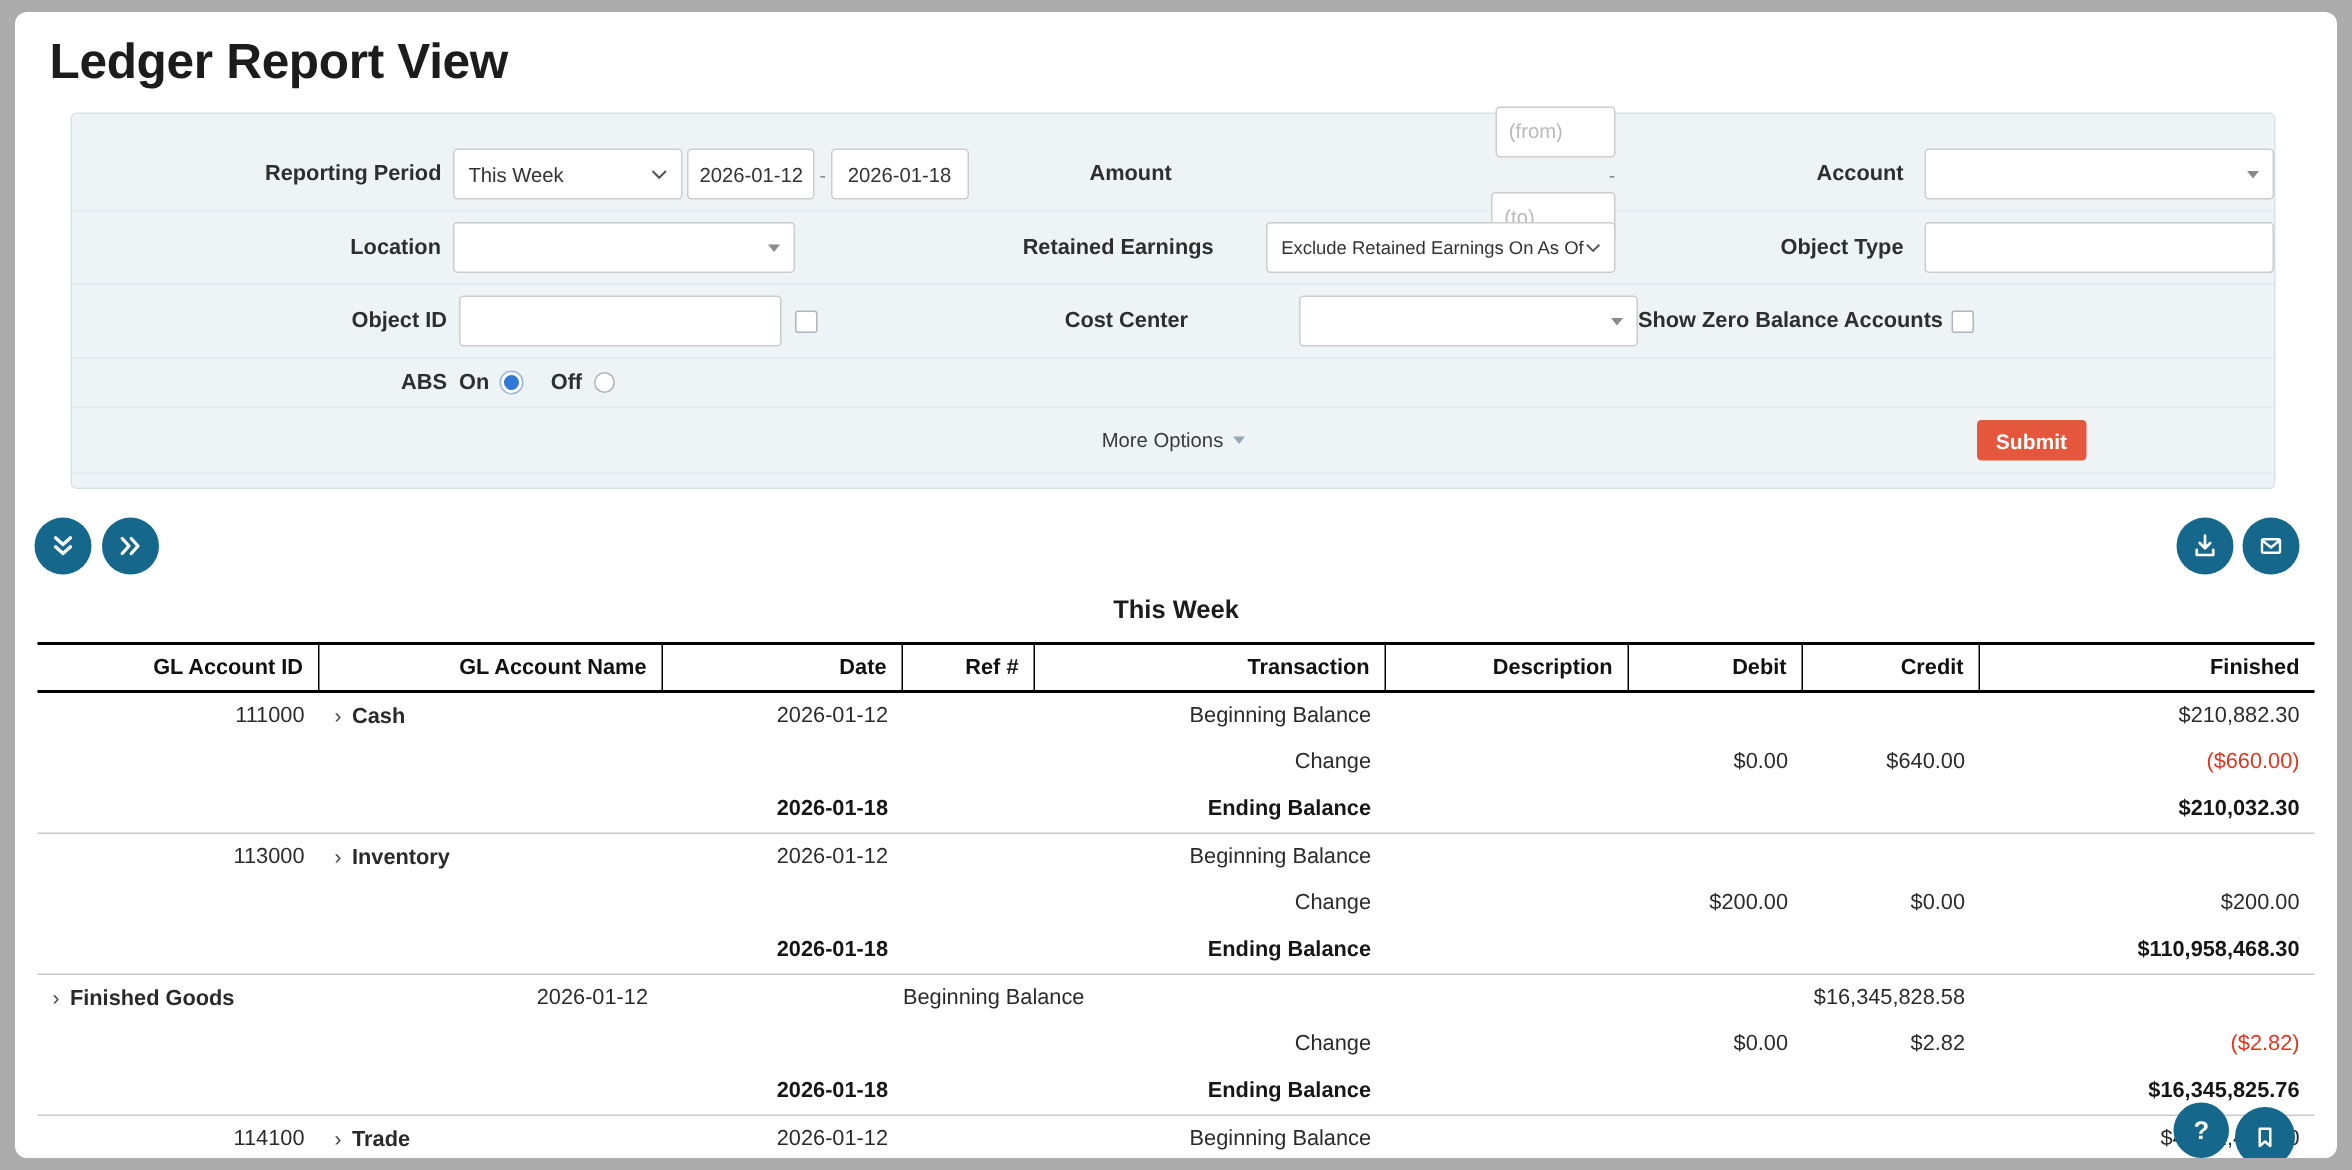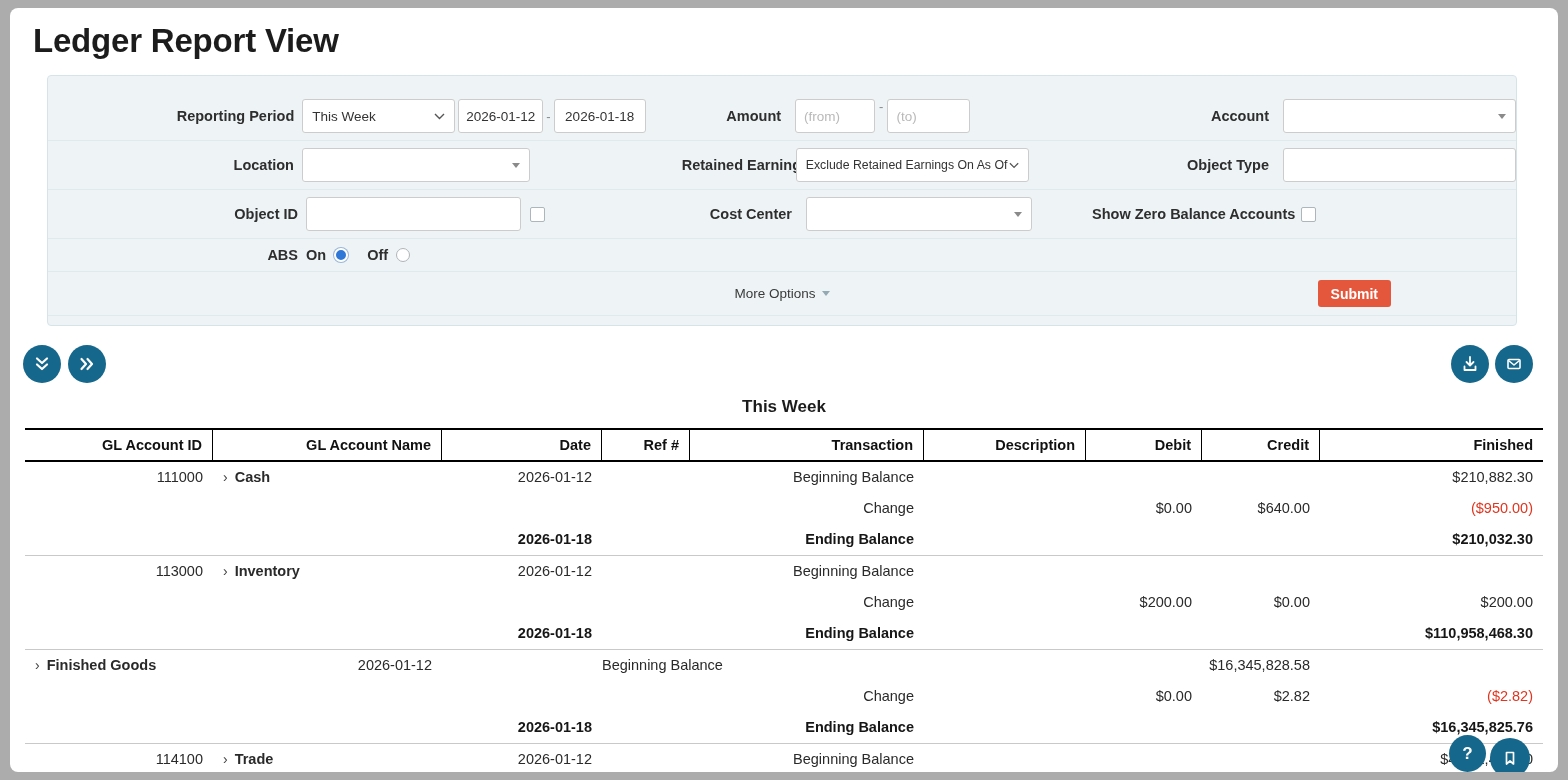--- a/index.html
+++ b/index.html
@@ -17,21 +17,21 @@
   
   .filter-panel{margin:15px 26px 0 22px;background:var(--panel-background);
                 border:1px solid #d6e4ea;border-radius:4px;padding:16px 0 9px 0;box-sizing:border-box;}
   .frow{display:flex;align-items:center;height:49px;border-bottom:1px solid #dfe9ee;box-sizing:border-box;}
   .frow.r4{height:33px;align-items:center;}
   .frow.r5{height:44px;justify-content:center;position:relative;border-bottom:none;}
   .lab{font-weight:700;font-size:14.5px;color:#2e2e2e;white-space:nowrap;}
   .c1{width:250px;text-align:right;}
   .f1{width:394px;display:flex;align-items:center;gap:3px;padding-left:8px;box-sizing:border-box;}
   .c2{width:100px;text-align:right;}
-  .f2{width:300px;display:flex;align-items:flex-start;gap:4px;padding-left:14px;box-sizing:border-box;}
+  .f2{width:300px;display:flex;align-items:flex-end;gap:4px;padding-left:14px;box-sizing:border-box;flex-direction:column;}
   .c3{width:195px;text-align:right;}
   .f3{flex:1;display:flex;align-items:center;gap:8px;padding-left:14px;box-sizing:border-box;}
   .inp{height:34px;border:1px solid #ccc;border-radius:3px;background:#fff;
        font-family:"Liberation Sans",sans-serif;font-size:13.5px;color:#333;padding:0 8px;
        box-sizing:border-box;outline:none;}
   .inp::placeholder{color:#b9b9b9;}
   .date1{width:85px;text-align:center;padding:0 3px;}
   .date2{width:92px;text-align:center;padding:0 3px;}
   .amt1{width:80px;}
   .amt2{width:83px;}
@@ -250,21 +250,21 @@
           </div>
           <div class="trow">
             <div class="cell"></div>
             <div class="cell left"></div>
             <div class="cell"></div>
             <div class="cell"></div>
             <div class="cell">Change</div>
             <div class="cell"></div>
             <div class="cell">$0.00</div>
             <div class="cell">$640.00</div>
-            <div class="cell neg">($950.00)</div>
+            <div class="cell neg">($660.00)</div>
           </div>
           <div class="trow bold">
             <div class="cell"></div>
             <div class="cell left"></div>
             <div class="cell">2026-01-18</div>
             <div class="cell"></div>
             <div class="cell">Ending Balance</div>
             <div class="cell"></div>
             <div class="cell"></div>
             <div class="cell"></div>

